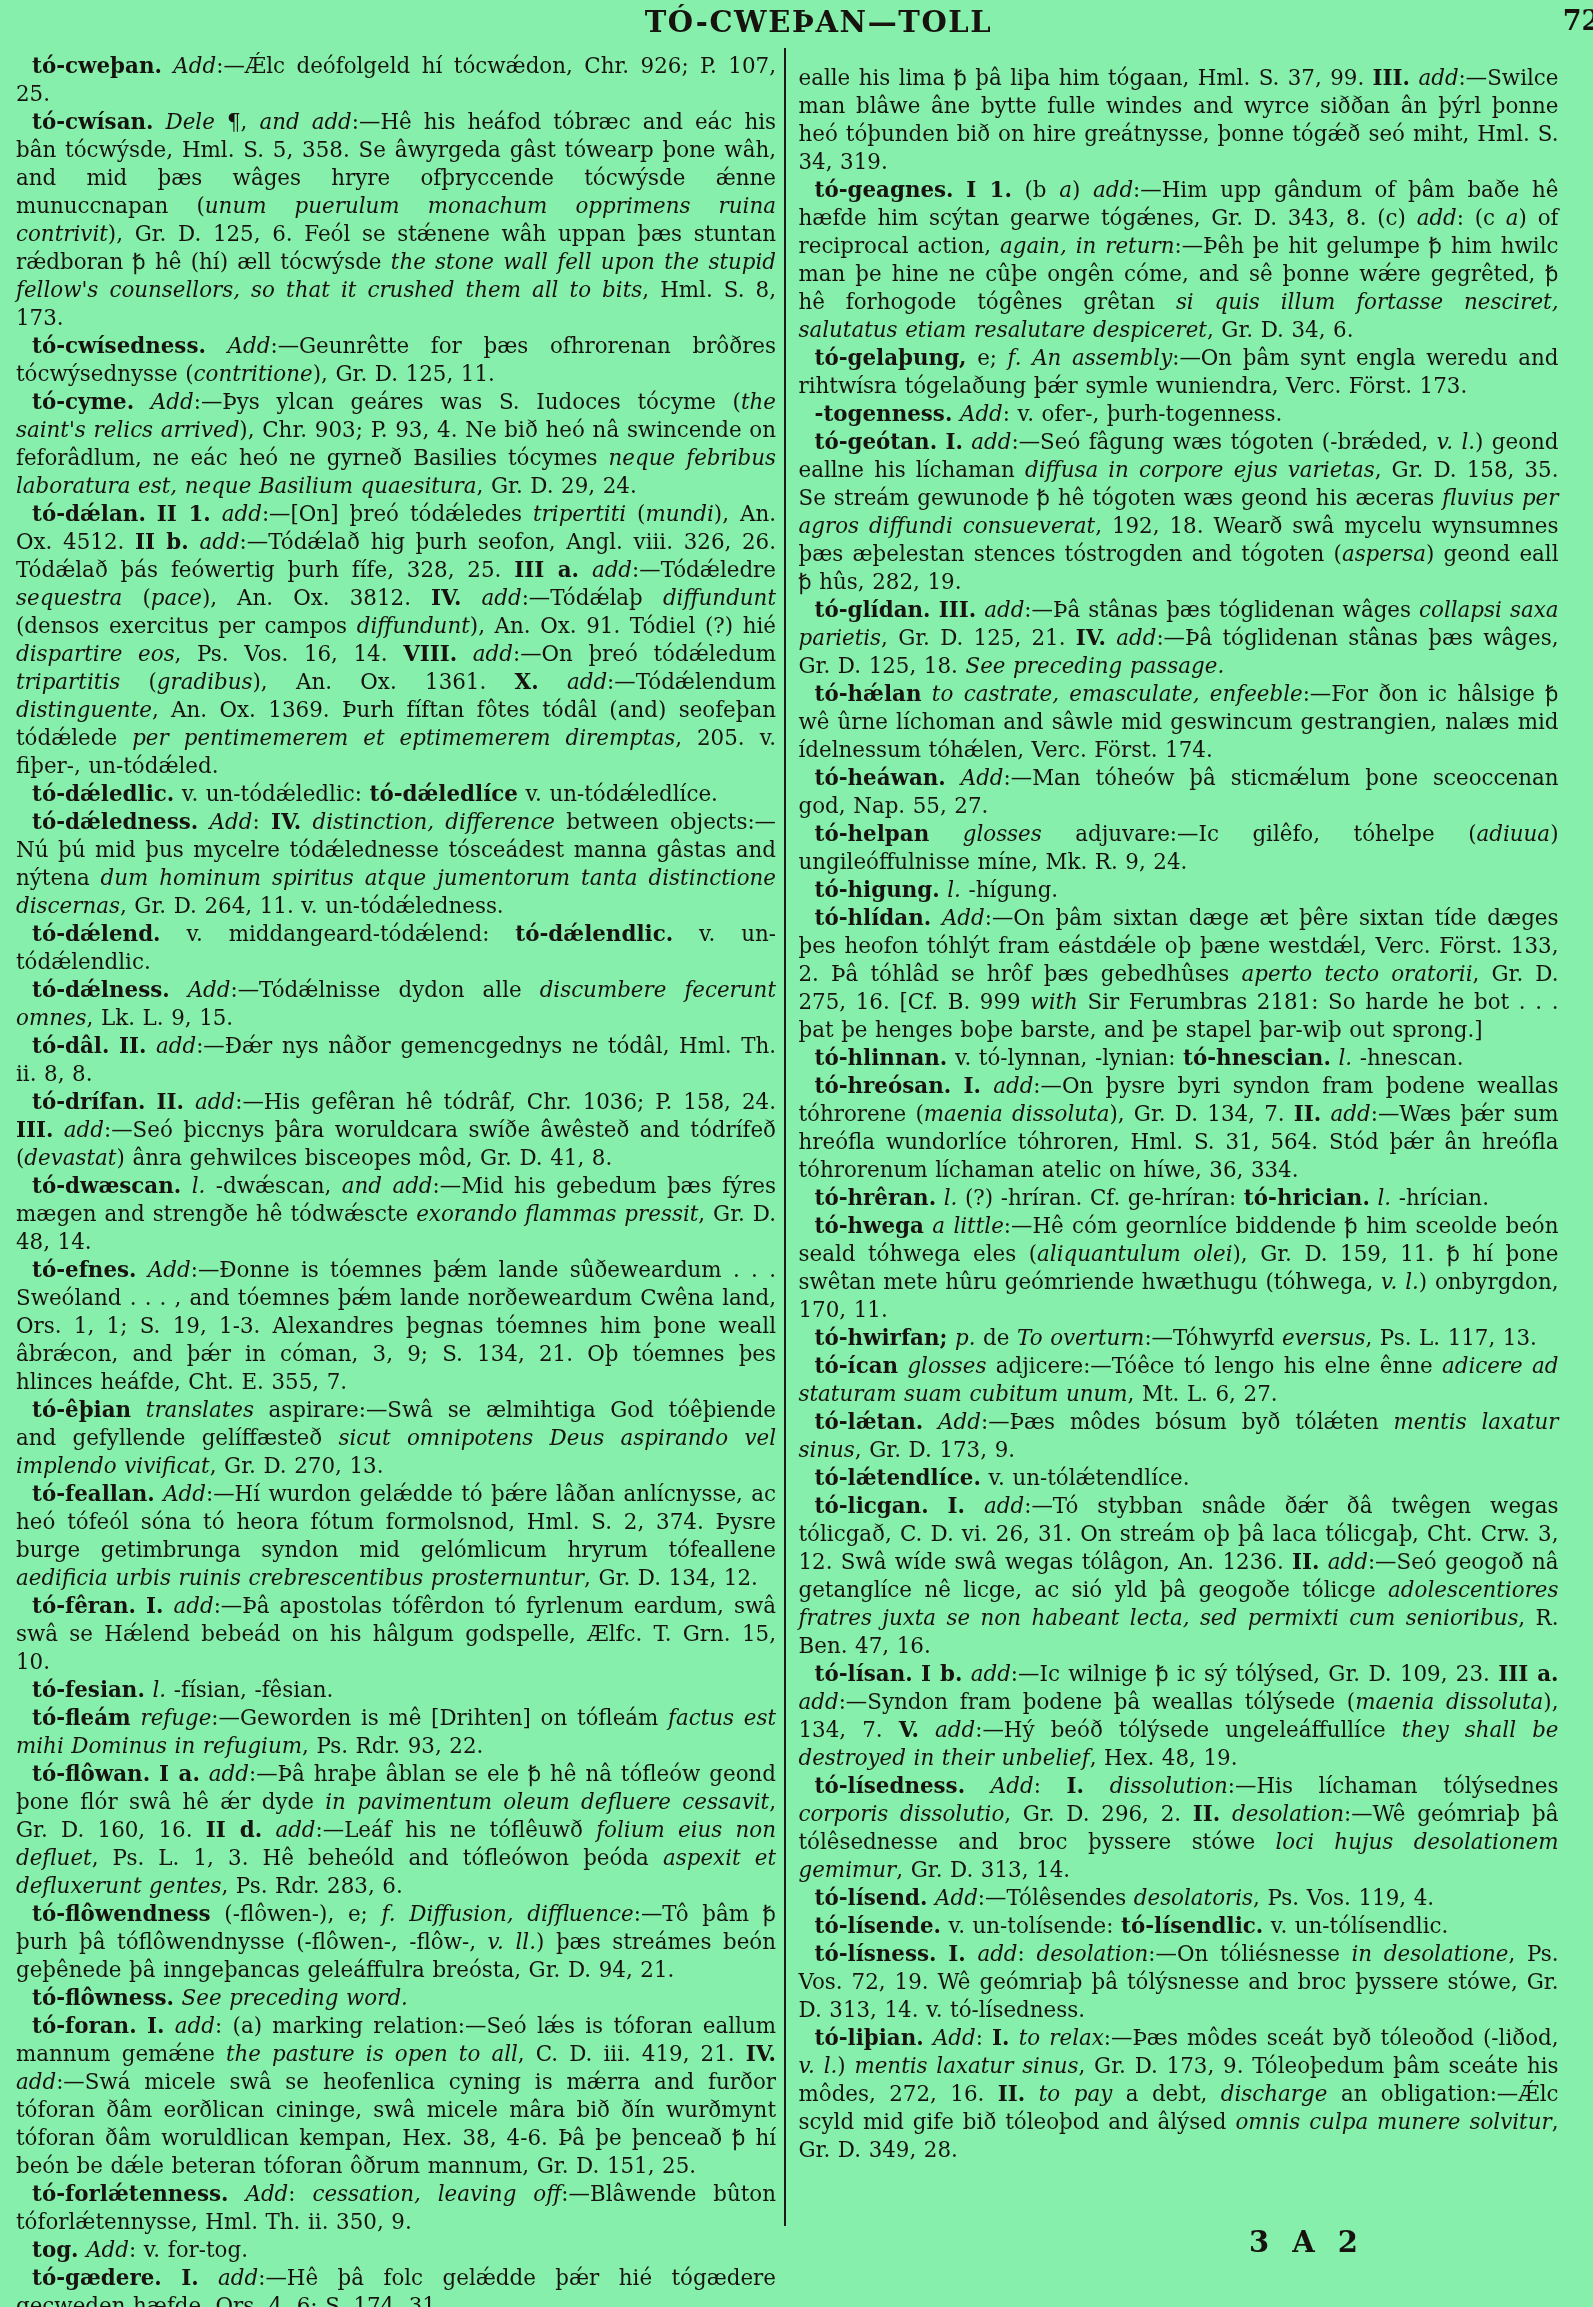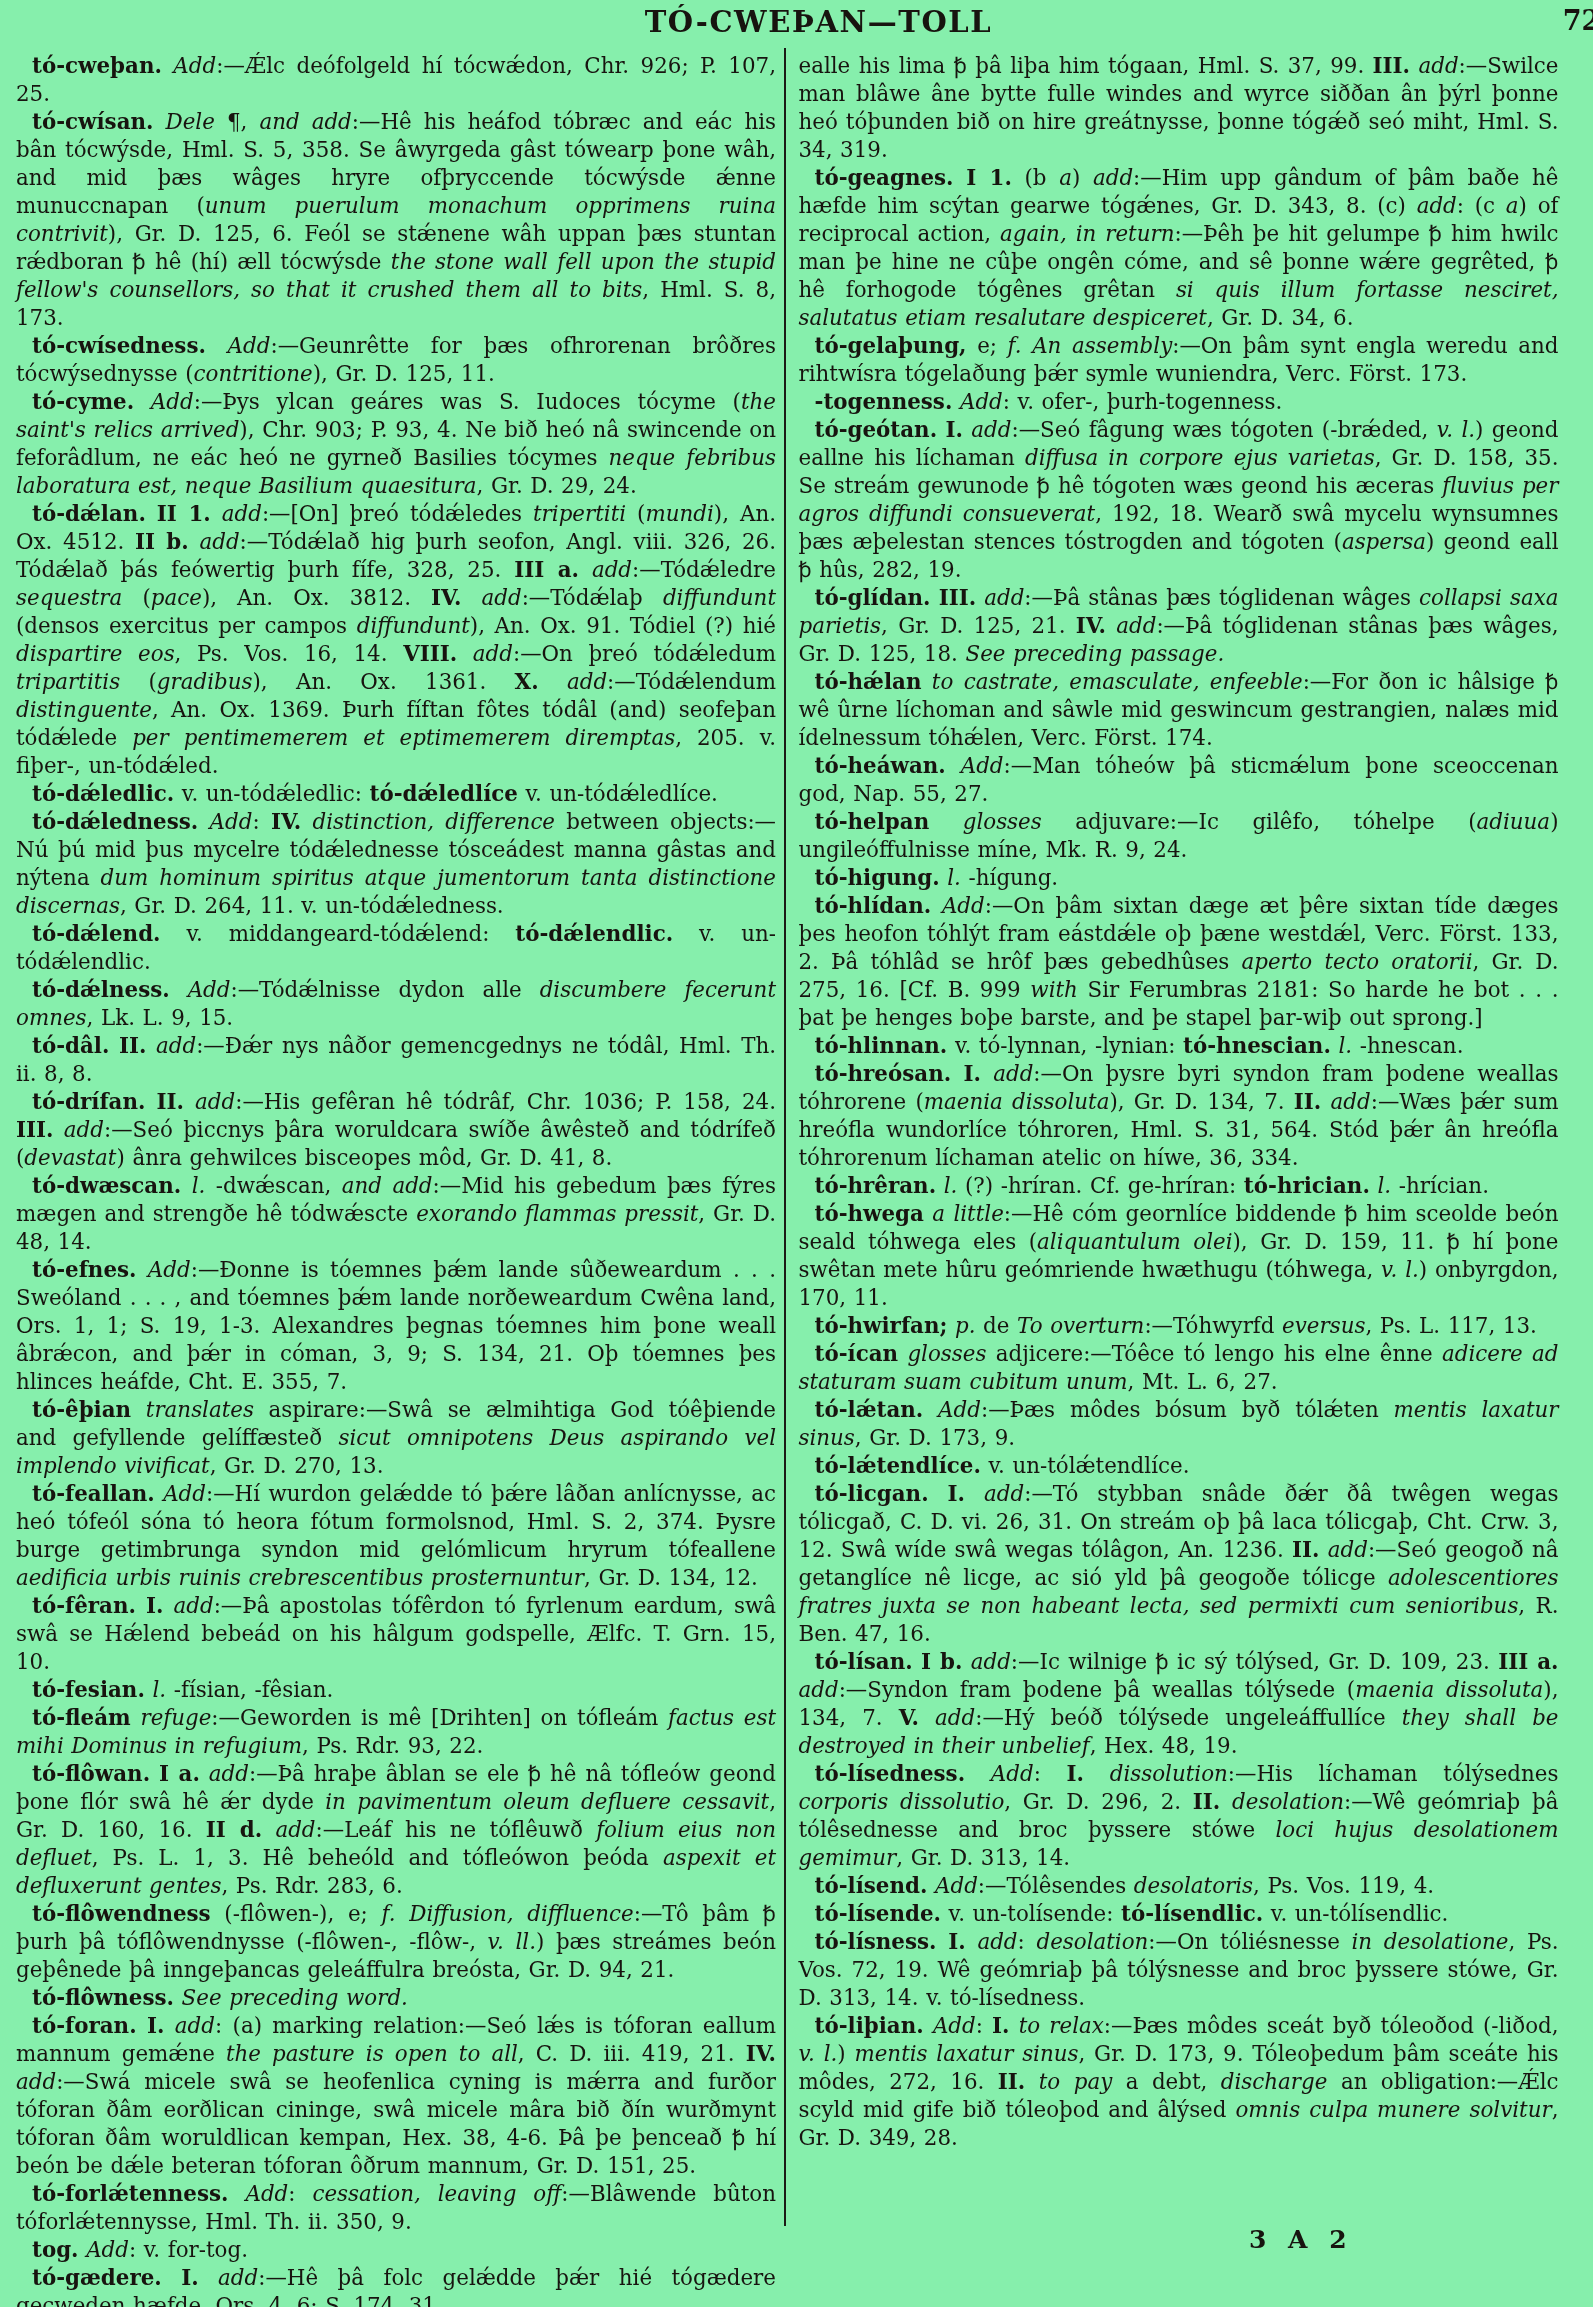--- a/index.html
+++ b/index.html
@@ -27,32 +27,32 @@
     position:absolute;top:52px;left:16px;
     display:flex;align-items:flex-start;
   }
   .col{
     width:760px;
     font-size:21.4px;line-height:28px;
     text-align:justify;
     word-spacing:0.8px;
   }
   .col-left{padding-right:8px;}
-  .col-right{padding-left:14.5px;}
+  .col-right{padding-left:14.5px;margin-top:12px;}
   .divider{
     position:absolute;left:784px;top:48px;
     width:2.4px;height:2178px;background:#1c1a16;
   }
   .entry{margin:0;text-indent:16px;}
   .entry.cont{text-indent:0;}
   .entry b{font-weight:700;}
   .entry i{font-style:italic;}
   .footer-sig{
     position:absolute;left:1249px;top:2225px;
-    font-size:25px;font-weight:700;letter-spacing:6.5px;white-space:nowrap;
+    font-size:29px;font-weight:700;letter-spacing:6.5px;white-space:nowrap;
   }
 </style>
 </head>
 <body>
 
 <div class="page">
   <div class="running-head">
     <div class="head-title">TÓ-CWEÞAN—TOLL</div>
     <div class="head-pagenum">723</div>
   </div>

